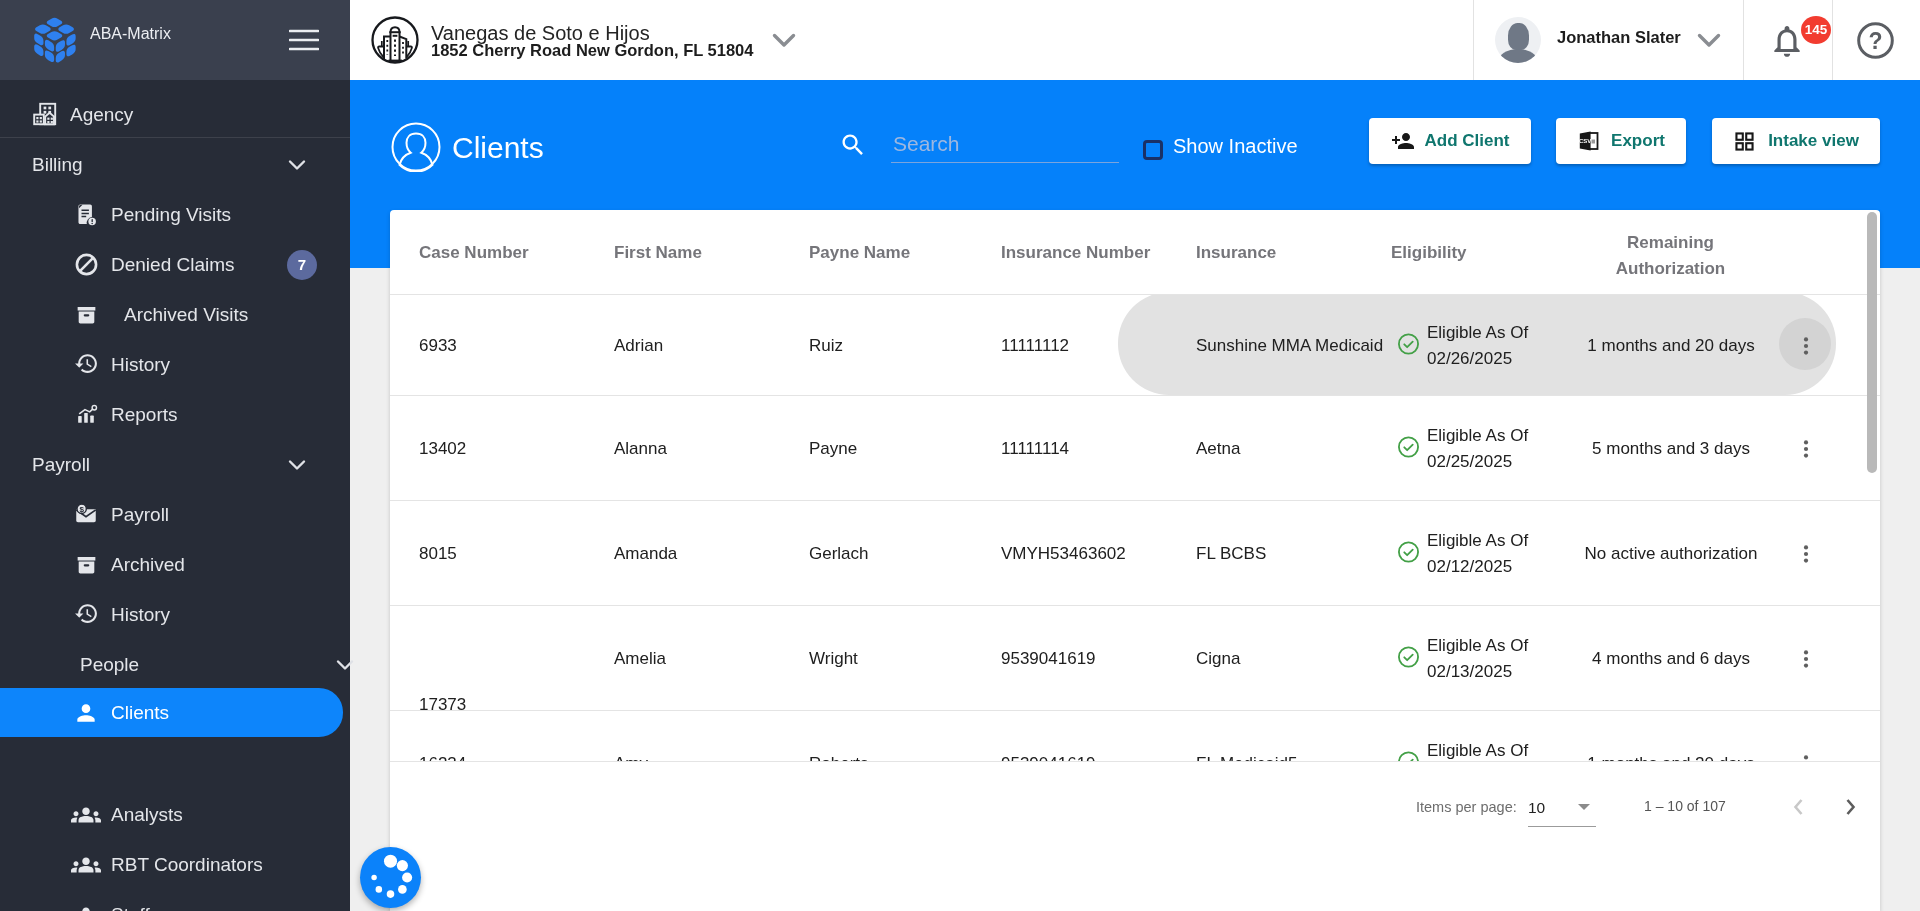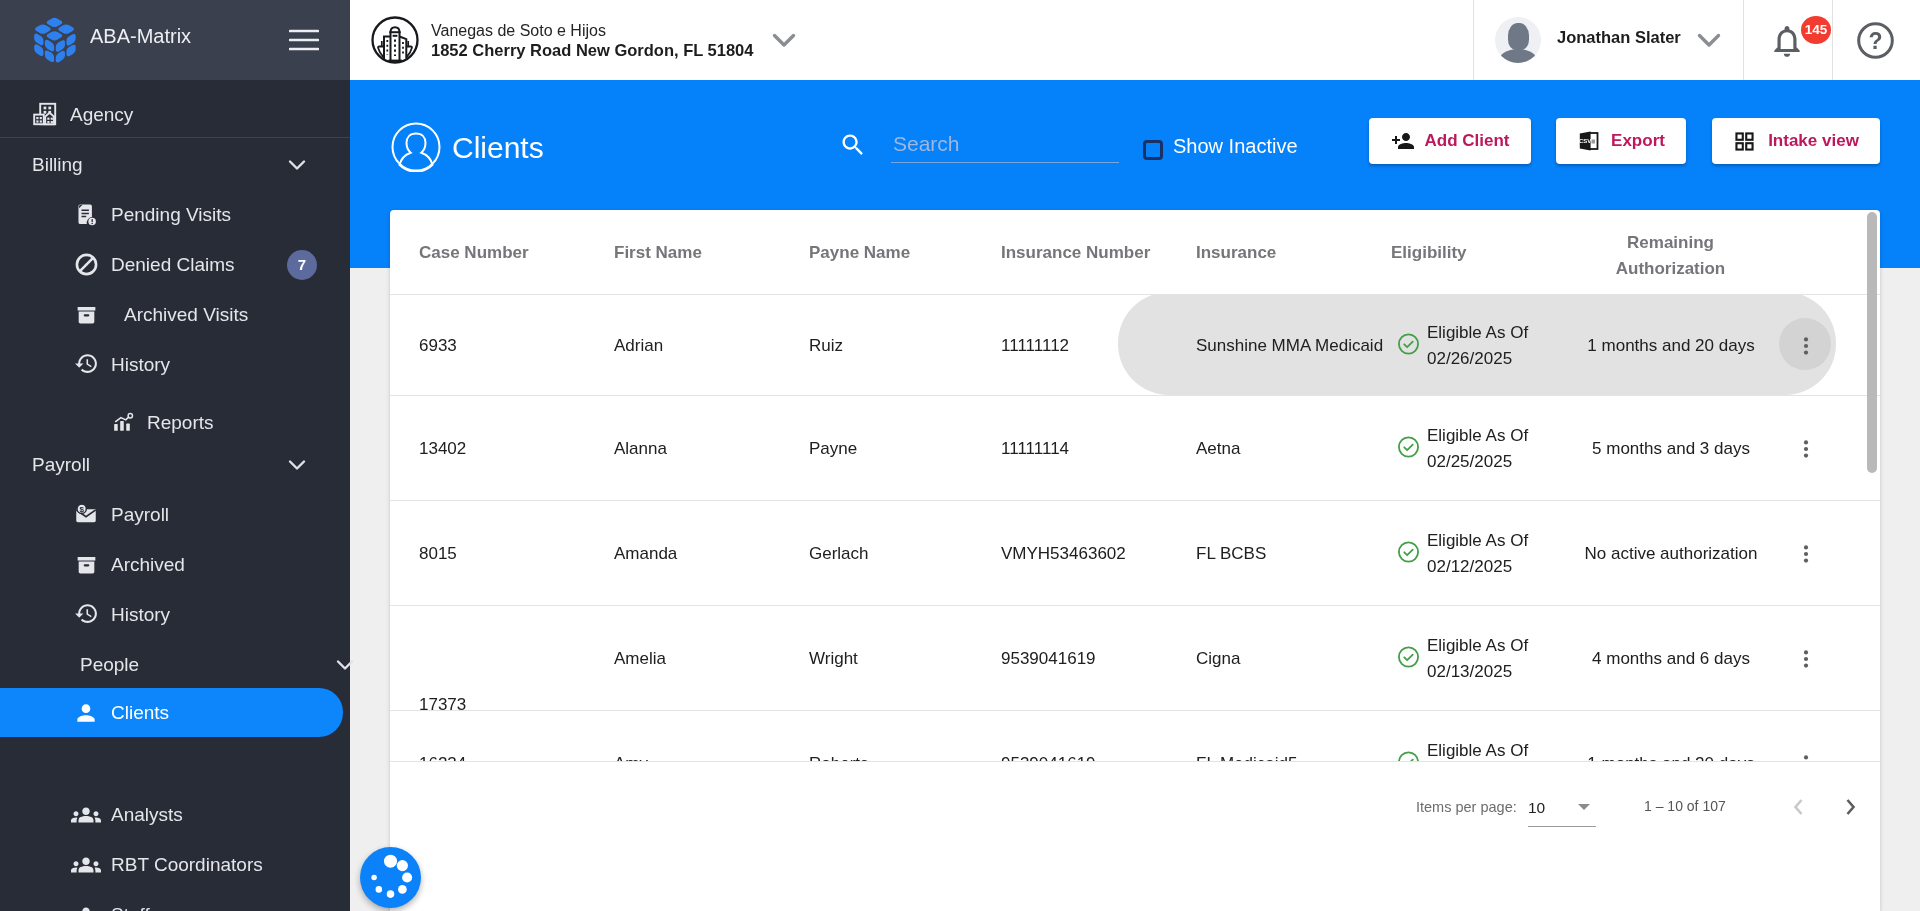--- a/index.html
+++ b/index.html
@@ -23,21 +23,21 @@
   #card { left:390px; top:210px; width:1490px; height:701px; background:#fff; border-radius:4px 4px 0 0; box-shadow:0 2px 4px rgba(0,0,0,0.18); }
   .hlabel { position:absolute; font-size:17px; font-weight:bold; color:#75757a; white-space:nowrap; }
   #tbody { left:390px; top:295px; width:1490px; height:466px; overflow:hidden; }
   .row { position:absolute; left:0; width:1626px; }
   .cell { position:absolute; font-size:17px; color:#202020; white-space:nowrap; top:50%; transform:translateY(-50%); }
   .rowdiv { position:absolute; left:0; width:1490px; height:1px; background:#e4e4e4; }
   .elig { position:absolute; left:1007px; top:50%; transform:translateY(-50%); }
   .eligtxt { position:absolute; left:30px; top:50%; transform:translateY(-50%); font-size:17px; color:#202020; line-height:26px; white-space:nowrap; }
   .dots3 { position:absolute; left:1404px; top:50%; transform:translateY(-50%); width:24px; height:24px; }
   
-  .wbtn { position:absolute; top:118px; height:46px; background:#fff; border-radius:4px; box-shadow:0 2px 3px rgba(0,0,0,0.25); display:flex; align-items:center; justify-content:center; font-size:17px; font-weight:bold; color:#be185d; }
+  .wbtn { position:absolute; top:118px; height:46px; background:#fff; border-radius:4px; box-shadow:0 2px 3px rgba(0,0,0,0.25); display:flex; align-items:center; justify-content:center; font-size:17px; font-weight:bold; color:#0f766e; }
   
   .nowrap { white-space:nowrap; }
 </style>
 </head>
 <body>
 <div id="app">
 
   <div id="hdr" class="abs"></div>
   <svg class="abs" style="left:371px;top:16px;" width="48" height="48" viewBox="0 0 48 48" fill="none" stroke="#17191d">
     <circle cx="24" cy="24" r="22.5" stroke-width="2.3"></circle>
@@ -49,21 +49,21 @@
       <path d="M19.5 20.5H13v22.5"></path>
       <path d="M16.3 24v15" stroke-dasharray="2 2.8" stroke-width="1.8"></path>
       <path d="M28.5 20.5l6.8 2.6V42.5"></path>
       <path d="M32 26v13" stroke-dasharray="2 2.8" stroke-width="1.8"></path>
       <path d="M13 30.5H8.2c-.8 0-1.3.6-1.1 1.4.9 3.4 2.8 6.5 5.2 8.9" stroke-width="1.8"></path>
       <path d="M35 30.5h4.8c.8 0 1.3.6 1.1 1.4-.9 3.4-2.8 6.5-5.2 8.9" stroke-width="1.8"></path>
       <path d="M10.8 30.5v-5.5M37.2 30.5v-5.5" stroke-width="1.7"></path>
       <path d="M17.5 44.7h13.5" stroke-width="2.2"></path>
     </g>
   </svg>
-  <div class="abs nowrap" style="left:431px;top:22px;font-size:16px;color:#242424;">Vanegas de Soto e Hijos</div>
+  <div class="abs nowrap" style="left:431px;top:22px;font-size:20px;color:#242424;">Vanegas de Soto e Hijos</div>
   <div class="abs nowrap" style="left:431px;top:41px;font-size:16.5px;font-weight:bold;color:#1d1d1d;">1852 Cherry Road New Gordon, FL 51804</div>
   <svg class="abs" style="left:772px;top:33px;" width="24" height="15" viewBox="0 0 24 15">
       <path d="M2.5 2.5l9.5 9.5 9.5-9.5" fill="none" stroke="#8a8d92" stroke-width="3.4" stroke-linecap="round" stroke-linejoin="round"></path>
     </svg>
   <div class="vdiv abs" style="left:1473px;"></div>
   <div class="abs" style="left:1495px;top:17px;width:46px;height:46px;border-radius:50%;background:#eef0f3;overflow:hidden;">
     <div class="abs" style="left:12.5px;top:6px;width:21px;height:27px;border-radius:46% 46% 38% 38%;background:#6f7886;"></div>
     <div class="abs" style="left:3px;top:32px;width:40px;height:26px;border-radius:50% 50% 0 0;background:#6f7886;"></div>
   </div>
   <div class="abs nowrap" style="left:1557px;top:28px;font-size:16.5px;font-weight:bold;color:#1d1d1d;">Jonathan Slater</div>
@@ -278,21 +278,21 @@
             <rect x="11.5" y="11.1" width="9.6" height="9.6" rx="3.6"></rect>
           </g>
           <g transform="translate(24.9,30.4) skewY(-30)">
             <rect x="0.4" y="0" width="9.6" height="9.6" rx="3.6"></rect>
             <rect x="11.5" y="0" width="9.6" height="9.6" rx="3.6"></rect>
             <rect x="0.4" y="11.1" width="9.6" height="9.6" rx="3.6"></rect>
             <rect x="11.5" y="11.1" width="9.6" height="9.6" rx="3.6"></rect>
           </g>
         </g>
       </svg>
-      <div class="abs" style="left:90px;top:25px;font-size:20px;color:#eceef2;">ABA-Matrix</div>
+      <div class="abs" style="left:90px;top:25px;font-size:16px;color:#eceef2;">ABA-Matrix</div>
       <svg class="abs" style="left:289px;top:28px;" width="30" height="24" viewBox="0 0 30 24">
         <g stroke="#eceef2" stroke-width="2.6" stroke-linecap="round">
           <line x1="1" y1="3" x2="29" y2="3"></line>
             <line x1="1" y1="12" x2="29" y2="12"></line>
             <line x1="1" y1="21" x2="29" y2="21"></line>
         </g>
       </svg>
     </div>
 
     <div class="sbitem abs" style="top:90px;">
@@ -357,21 +357,21 @@
         <rect x="9.3" y="11.7" width="5.4" height="2.1" rx="1" fill="#272c37"></rect>
       </svg>
       <div class="sbtext" style="left:124px;">Archived Visits</div>
     </div>
     <div class="sbitem abs" style="top:340px;">
       <svg class="abs" style="left:74px;top:11px;" width="25" height="25" viewBox="0 0 24 24" fill="#e4e6ea">
         <path d="M13 3c-4.97 0-9 4.03-9 9H1l3.89 3.89.07.14L9 12H6c0-3.87 3.13-7 7-7s7 3.13 7 7-3.13 7-7 7c-1.93 0-3.68-.79-4.94-2.06l-1.42 1.42C8.27 19.99 10.51 21 13 21c4.97 0 9-4.03 9-9s-4.03-9-9-9zm-1 5v5l4.28 2.54.72-1.21-3.5-2.08V8z"></path>
       </svg>
       <div class="sbtext" style="left:111px;">History</div>
     </div>
-    <div class="sbitem abs" style="top:398px;margin-left:36px;">
+    <div class="sbitem abs" style="top:390px;">
       <svg class="abs" style="left:74px;top:12px;" width="25" height="25" viewBox="0 0 24 24" fill="#e4e6ea">
         <rect x="4" y="13.5" width="3.4" height="6.5" rx="0.6"></rect>
         <rect x="9.8" y="10.5" width="3.4" height="9.5" rx="0.6"></rect>
         <rect x="15.6" y="13" width="3.4" height="7" rx="0.6"></rect>
         <path d="M5 11.5l5.5-4.2 4.6 2.2 3.6-3.4" stroke="#e4e6ea" stroke-width="1.5" fill="none"></path>
         <circle cx="19.5" cy="5.5" r="2.1" fill="#272c37" stroke="#e4e6ea" stroke-width="1.4"></circle>
       </svg>
       <div class="sbtext" style="left:111px;">Reports</div>
     </div>
 

